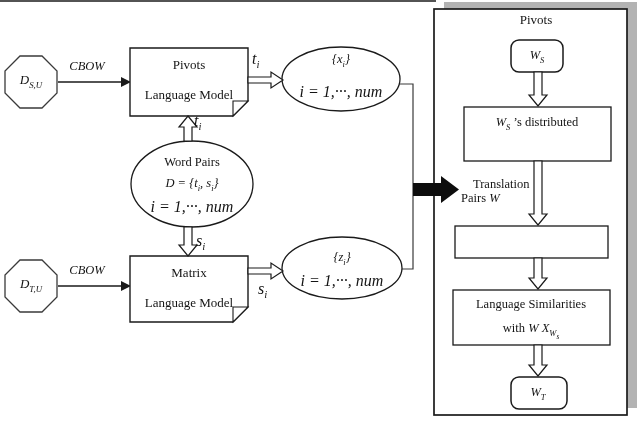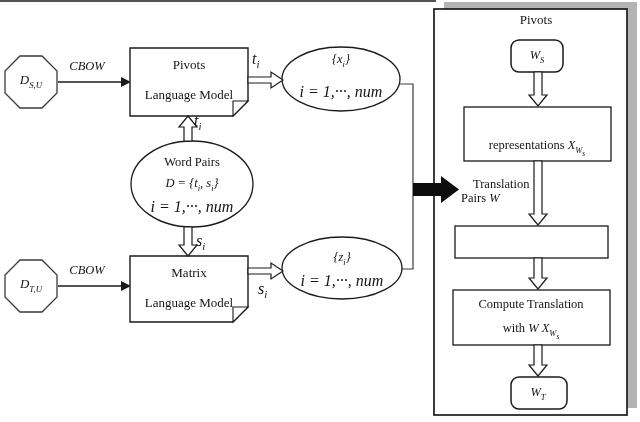--- a/index.html
+++ b/index.html
@@ -105,21 +105,21 @@
 <div class="lbl ctr m f125" style="left:342px;top:250px"><span>{</span><span>z</span><sub>i</sub><span>}</span></div>
 <div class="lbl ctr m f12" style="left:342px;top:272px">i = 1,···, num</div>
 
 <div class="lbl b f125" style="left:473px;top:177px">Translation</div>
 <div class="lbl b f125" style="left:461px;top:191px"><span>Pairs </span><span class="m">W</span></div>
 
 <div class="lbl ctr b f13" style="left:536px;top:13px">Pivots</div>
 
 <div class="lbl ctr m f125" style="left:537px;top:48px"><span>W</span><sub>S</sub></div>
 
-<div class="lbl ctr f125" style="left:537px;top:138px"><span>representations </span><span class="m">X</span><sub class="m"><span>W</span><sub>s</sub></sub></div>
+<div class="lbl ctr f125" style="left:537px;top:115px"><span class="m">W</span><sub class="m">S</sub><span> ’s distributed</span></div>
 
 
-<div class="lbl ctr f125" style="left:531px;top:297px">Compute Translation</div>
+<div class="lbl ctr f125" style="left:531px;top:297px">Language Similarities</div>
 <div class="lbl ctr f125" style="left:531px;top:321px"><span>with </span><span class="m">W </span><span class="m">X</span><sub class="m"><span>W</span><sub>s</sub></sub></div>
 
 <div class="lbl ctr m f125" style="left:538px;top:385px"><span>W</span><sub>T</sub></div>
 
 </div>
 
 </body></html>

